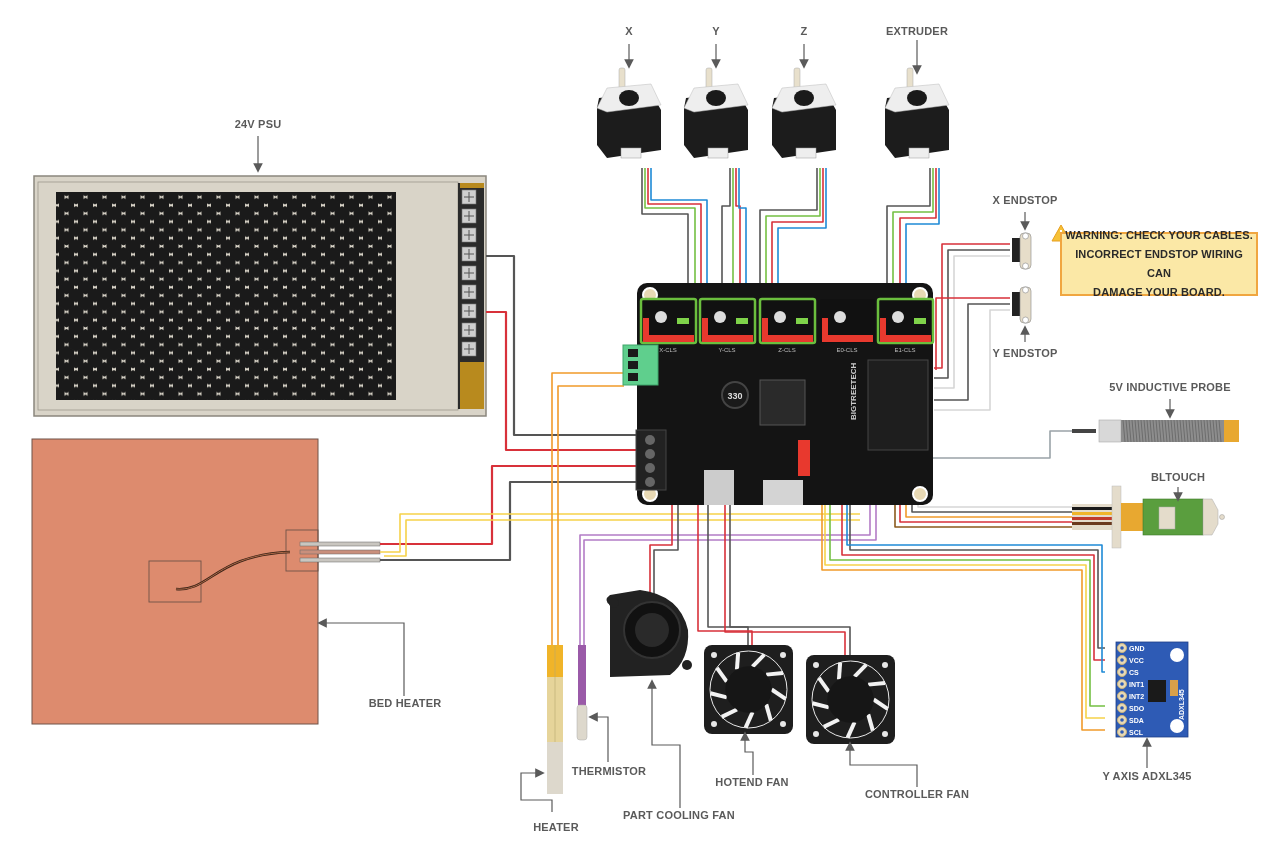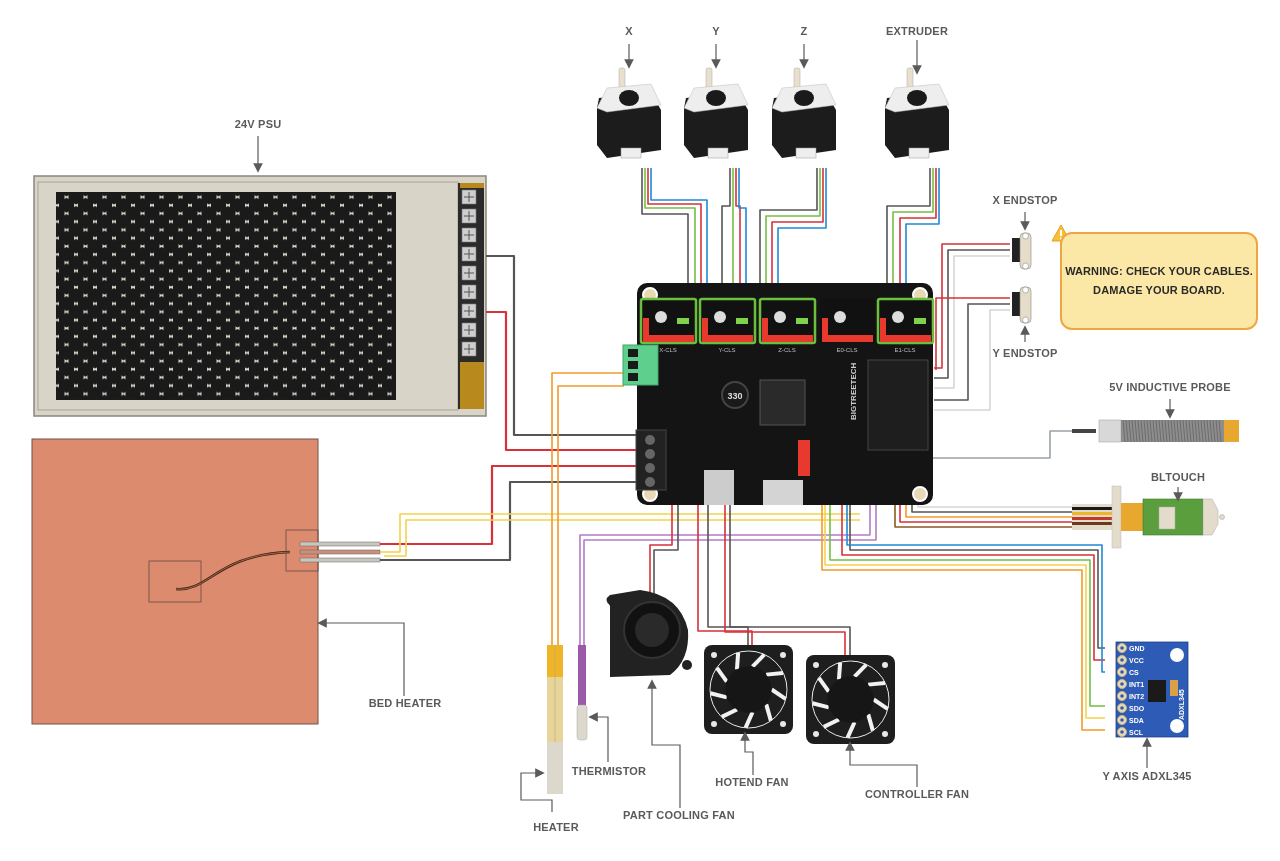--- a/index.html
+++ b/index.html
@@ -1,19 +1,19 @@
 <!DOCTYPE html>
 <html><head>
 <meta charset="utf-8">
 <style>
   html, body { margin:0; padding:0; background:#ffffff; }
   body { width:1280px; height:861px; position:relative; overflow:hidden; font-family:"Liberation Sans", sans-serif; }
   svg#diagram { position:absolute; left:0; top:0; width:1280px; height:861px; }
   .lbl { font-family:"Liberation Sans", sans-serif; font-weight:700; font-size:11px; fill:#5a5a5a; letter-spacing:0.2px; }
-  .warn-box { position:absolute; left:1060px; top:232px; width:198px; height:98px; background:#fbe8a6; border:2px solid #f0a640; border-radius:12px; box-sizing:border-box; display:flex; flex-direction:column; align-items:center; justify-content:center; }
+  .warn-box { position:absolute; left:1060px; top:232px; width:198px; height:64px; background:#fbe8a6; border:2px solid #f0a640; border-radius:0; box-sizing:border-box; display:flex; flex-direction:column; align-items:center; justify-content:center; }
   .warn-line { font-family:"Liberation Sans", sans-serif; font-weight:700; font-size:11px; color:#2a2a2a; line-height:19px; text-align:center; letter-spacing:0.1px; }
   .warn-icon { position:absolute; left:1051px; top:224px; width:20px; height:18px; }
 </style>
 </head>
 <body>
 
 <svg id="diagram" viewBox="0 0 1280 861" xmlns="http://www.w3.org/2000/svg">
   <defs>
     <pattern id="hexpat" x="0" y="0" width="19" height="16.4" patternUnits="userSpaceOnUse">
       <polygon points="9.5,1 17,5 17,12 9.5,16 2,12 2,5" fill="#1a1a1a"></polygon>
@@ -469,14 +469,15 @@
   <path d="M917,787 L917,765 L850,765 L850,746" fill="none" stroke="#5a5a5a" stroke-width="1.2" marker-end="url(#arr)"></path>
 </svg>
 
 <svg class="warn-icon" viewBox="0 0 20 18">
   <path d="M10,1 L19,17 L1,17 z" fill="#f6c136" stroke="#e8a020" stroke-width="1"></path>
   <rect x="9" y="6" width="2" height="6" fill="#fff"></rect>
   <rect x="9" y="13.5" width="2" height="2" fill="#fff"></rect>
 </svg>
 <div class="warn-box">
   <div class="warn-line">WARNING: CHECK YOUR CABLES.</div>
+  <div class="warn-line">INCORRECT ENDSTOP WIRING CAN</div>
   <div class="warn-line">DAMAGE YOUR BOARD.</div>
 </div>
 
 </body></html>

